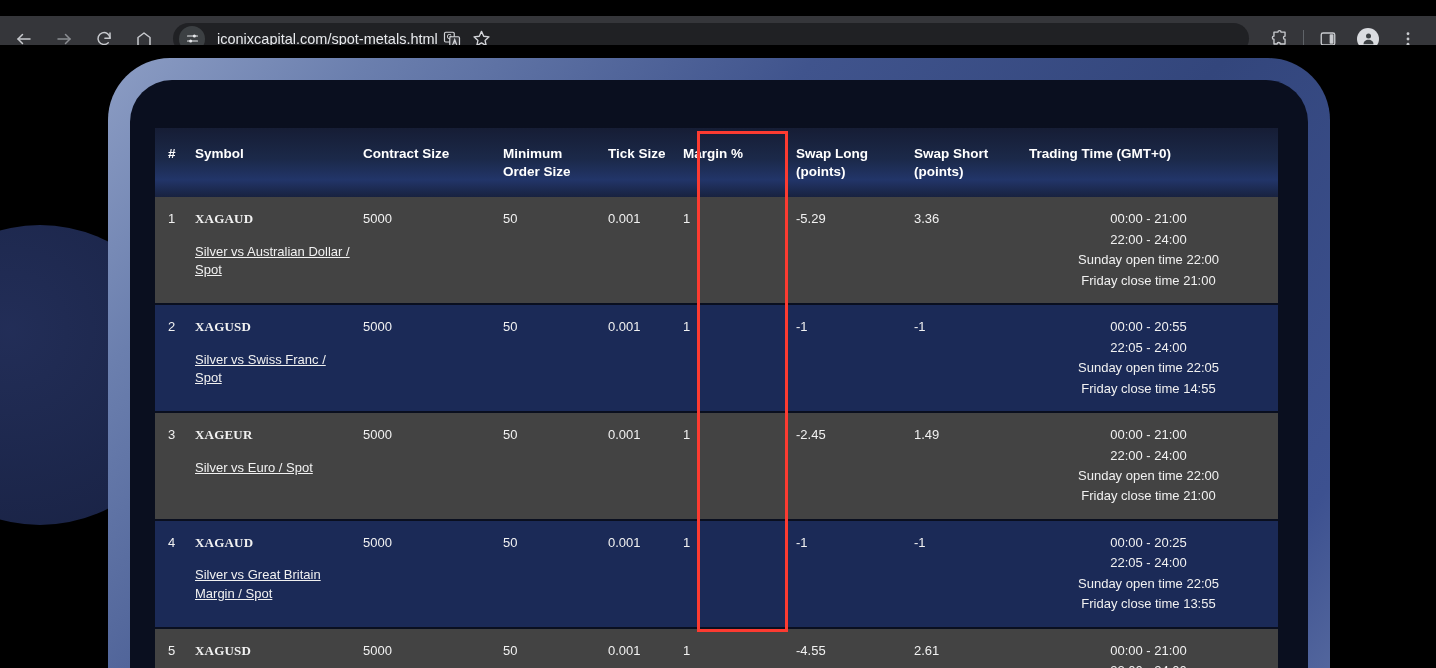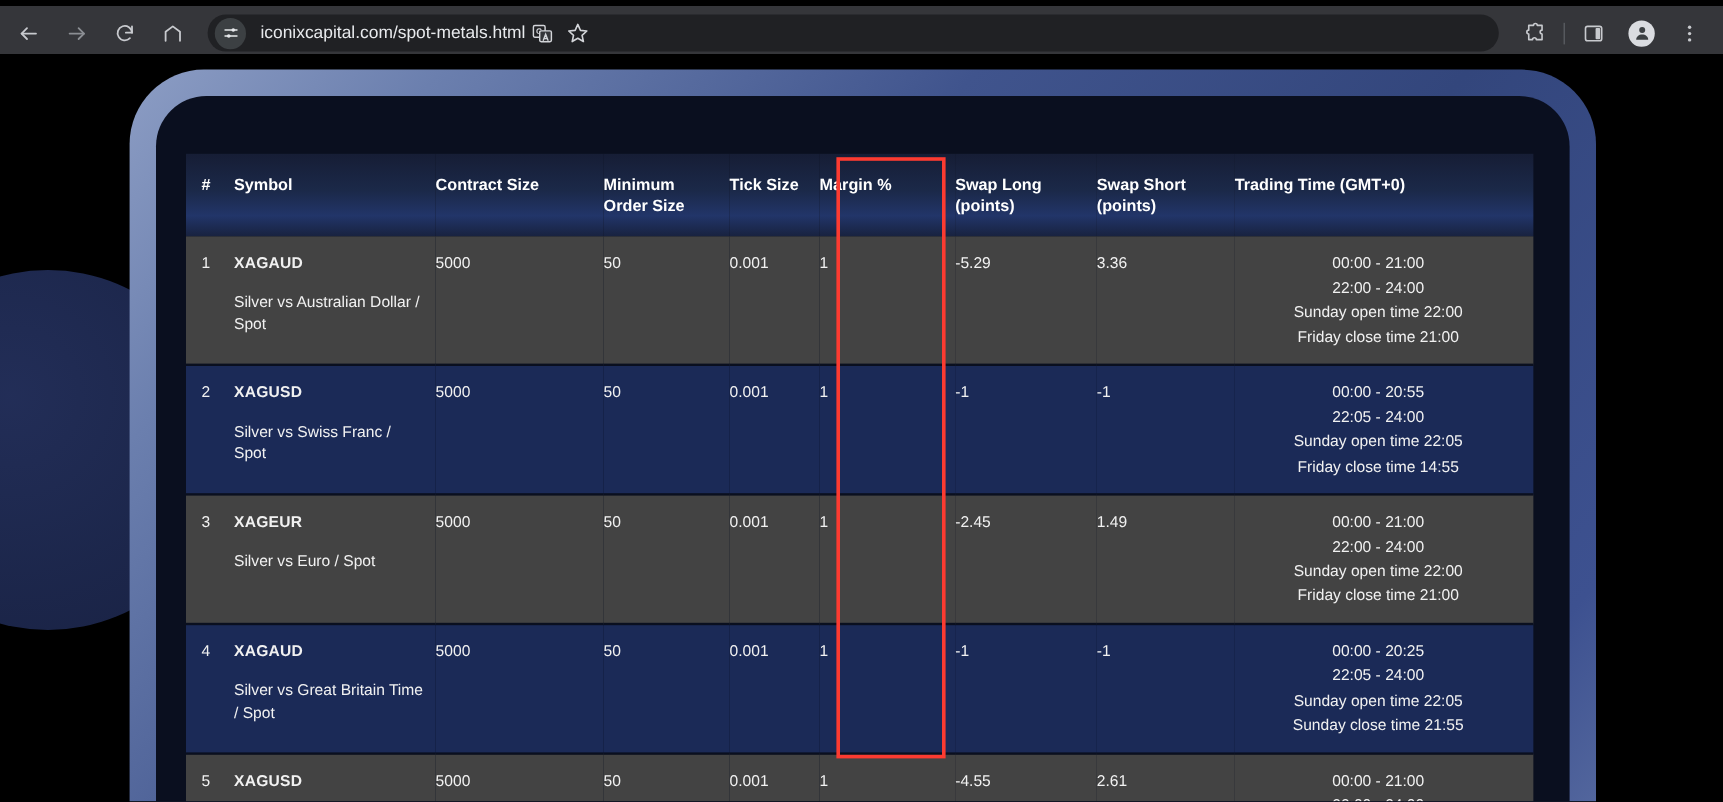--- a/index.html
+++ b/index.html
@@ -7,21 +7,21 @@
     margin: 0; padding: 0;
     width: 1436px; height: 668px;
     overflow: hidden;
     background: #000;
     font-family: "Liberation Sans", sans-serif;
   }
   #screen { position: relative; width: 1436px; height: 668px; overflow: hidden; }
 
   
   #browser-bar {
-    position: absolute; left: 0; top: 5px; width: 1436px; height: 45px;
+    position: absolute; left: 0; top: 16px; width: 1436px; height: 45px;
     background: #35363a;
     display: flex; align-items: center;
   }
   .nav-btn {
     width: 30px; height: 30px; margin: 0 5px;
     display: flex; align-items: center; justify-content: center;
     border-radius: 50%; flex: none;
   }
   .nav-btn svg { display: block; }
   .nav-btn.first { margin-left: 9px; }
@@ -129,22 +129,22 @@
     font-size: 13px;
     vertical-align: top;
     padding: 13px 10px 13px 0;
     line-height: 1.42;
     border-bottom: 2px solid #0a0f1f;
   }
   table.metals tbody td.c0 { padding-left: 13px; }
   tr.row-dark td { background: #434343; }
   tr.row-blue td { background: #1b2a57; }
 
-  .sym-code { font-weight: bold; letter-spacing: .2px; display: block; }
-  .sym-desc { display: block; margin-top: 14px; font-weight: normal; }
+  .sym-code { font-weight: bold; letter-spacing: .2px; display: block; font-family: Liberation Serif, serif; }
+  .sym-desc { display: block; margin-top: 14px; font-weight: normal; text-decoration: underline; }
   .time-line { display: block; text-align: center; }
   .time-line + .time-line { margin-top: 2px; }
 
   
   col.w-num  { width: 40px; }
   col.w-sym  { width: 168px; }
   col.w-cont { width: 140px; }
   col.w-min  { width: 105px; }
   col.w-tick { width: 75px; }
   col.w-marg { width: 113px; }
@@ -353,33 +353,33 @@
                 <span class="time-line">00:00 - 21:00</span>
                 <span class="time-line">22:00 - 24:00</span>
                 <span class="time-line">Sunday open time 22:00</span>
                 <span class="time-line">Friday close time 21:00</span>
               </td>
             </tr>
             <tr class="row-blue">
               <td class="c0">4</td>
               <td>
                 <span class="sym-code">XAGAUD</span>
-                <span class="sym-desc">Silver vs Great Britain Time / Spot</span>
+                <span class="sym-desc">Silver vs Great Britain Margin / Spot</span>
               </td>
               <td>5000</td>
               <td>50</td>
               <td>0.001</td>
               <td>1</td>
               <td>-1</td>
               <td>-1</td>
               <td>
                 <span class="time-line">00:00 - 20:25</span>
                 <span class="time-line">22:05 - 24:00</span>
                 <span class="time-line">Sunday open time 22:05</span>
-                <span class="time-line">Sunday close time 21:55</span>
+                <span class="time-line">Friday close time 13:55</span>
               </td>
             </tr>
             <tr class="row-dark">
               <td class="c0">5</td>
               <td>
                 <span class="sym-code">XAGUSD</span>
               </td>
               <td>5000</td>
               <td>50</td>
               <td>0.001</td>

